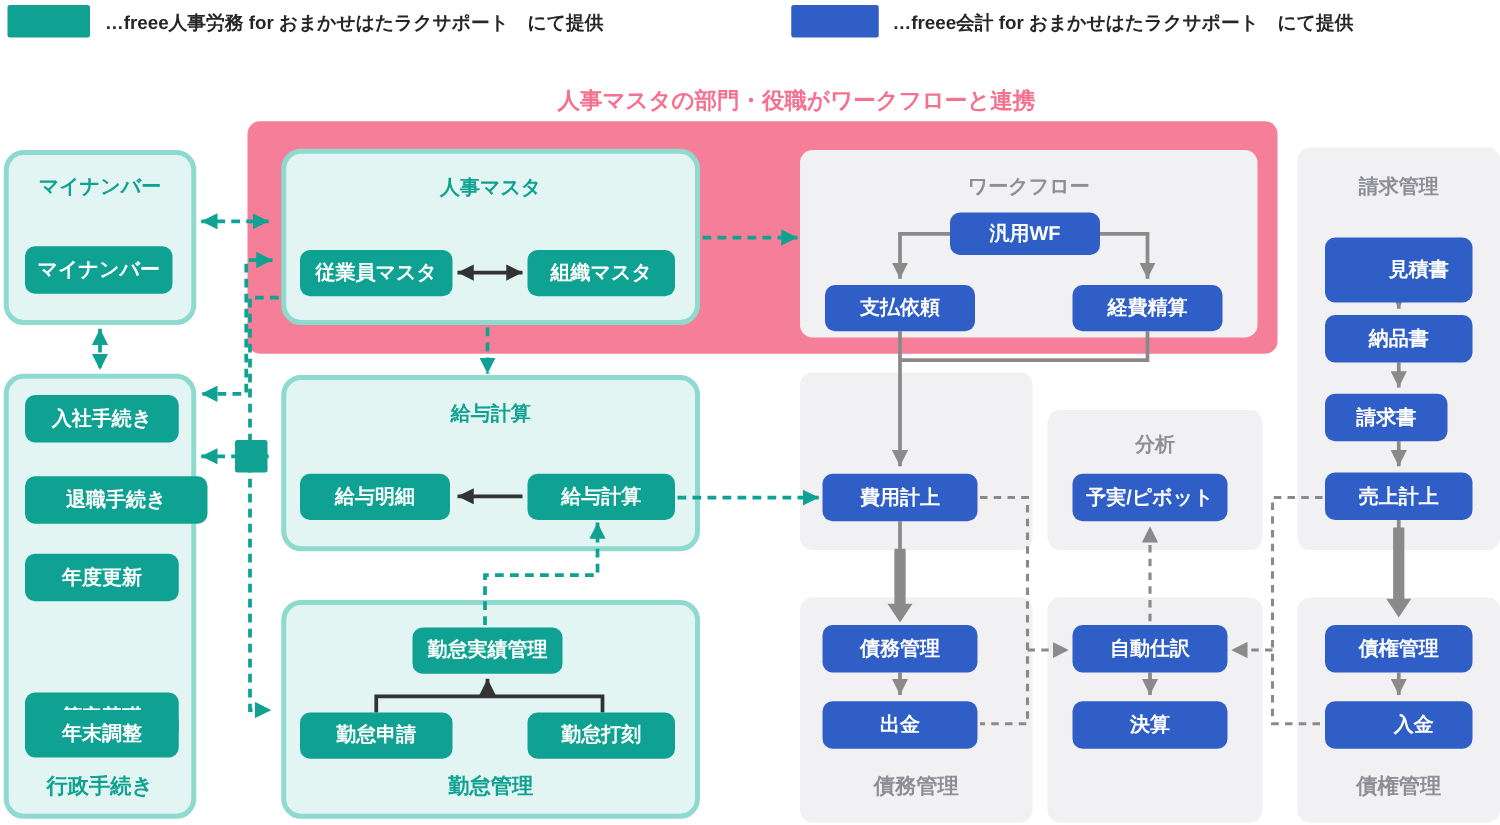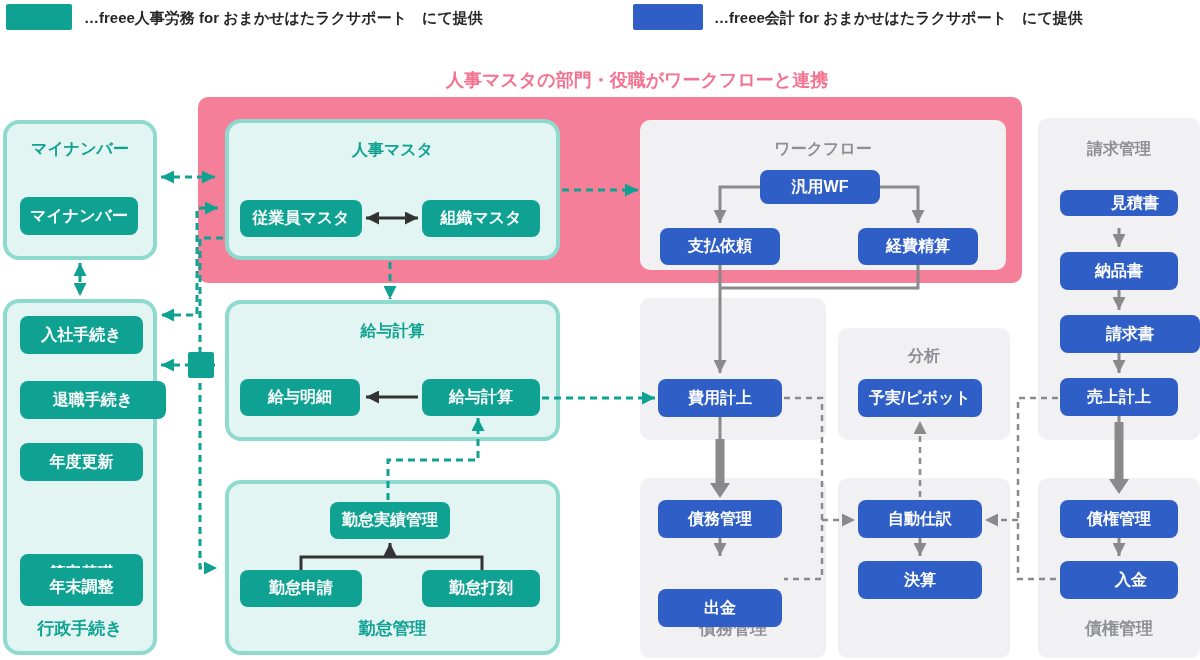--- a/index.html
+++ b/index.html
@@ -150,24 +150,24 @@
   <div class="node btn-teal" style="left:422px;top:379px;width:118px;height:37px;">給与計算</div>
   <div class="node btn-teal" style="left:330px;top:502px;width:120px;height:37px;">勤怠実績管理</div>
   <div class="node btn-teal" style="left:240px;top:570px;width:122px;height:37px;">勤怠申請</div>
   <div class="node btn-teal" style="left:422px;top:570px;width:118px;height:37px;">勤怠打刻</div>
 
   <div class="node btn-blue" style="left:760px;top:170px;width:120px;height:34px;">汎用WF</div>
   <div class="node btn-blue" style="left:660px;top:228px;width:120px;height:37px;">支払依頼</div>
   <div class="node btn-blue" style="left:858px;top:228px;width:120px;height:37px;">経費精算</div>
   <div class="node btn-blue" style="left:658px;top:379px;width:124px;height:38px;">費用計上</div>
   <div class="node btn-blue" style="left:658px;top:500px;width:124px;height:38px;">債務管理</div>
-  <div class="node btn-blue" style="left:658px;top:589px;width:124px;height:38px;">出金</div>
+  <div class="node btn-blue" style="left:658px;top:561px;width:124px;height:38px;">出金</div>
   <div class="node btn-blue" style="left:858px;top:379px;width:124px;height:38px;">予実/ピボット</div>
   <div class="node btn-blue" style="left:858px;top:500px;width:124px;height:38px;">自動仕訳</div>
   <div class="node btn-blue" style="left:858px;top:561px;width:124px;height:38px;">決算</div>
-  <div class="node btn-blue" style="left:1060px;top:190px;width:118px;height:26px;padding-left:32px;">見積書</div>
+  <div class="node btn-blue" style="left:1060px;top:190px;width:118px;height:52px;padding-left:32px;">見積書</div>
   <div class="node btn-blue" style="left:1060px;top:252px;width:118px;height:38px;">納品書</div>
-  <div class="node btn-blue" style="left:1060px;top:315px;width:140px;height:38px;">請求書</div>
+  <div class="node btn-blue" style="left:1060px;top:315px;width:98px;height:38px;">請求書</div>
   <div class="node btn-blue" style="left:1060px;top:378px;width:118px;height:38px;">売上計上</div>
   <div class="node btn-blue" style="left:1060px;top:500px;width:118px;height:38px;">債権管理</div>
   <div class="node btn-blue" style="left:1060px;top:561px;width:118px;height:38px;padding-left:24px;">入金</div>
 
 </div>
 
 </body></html>

